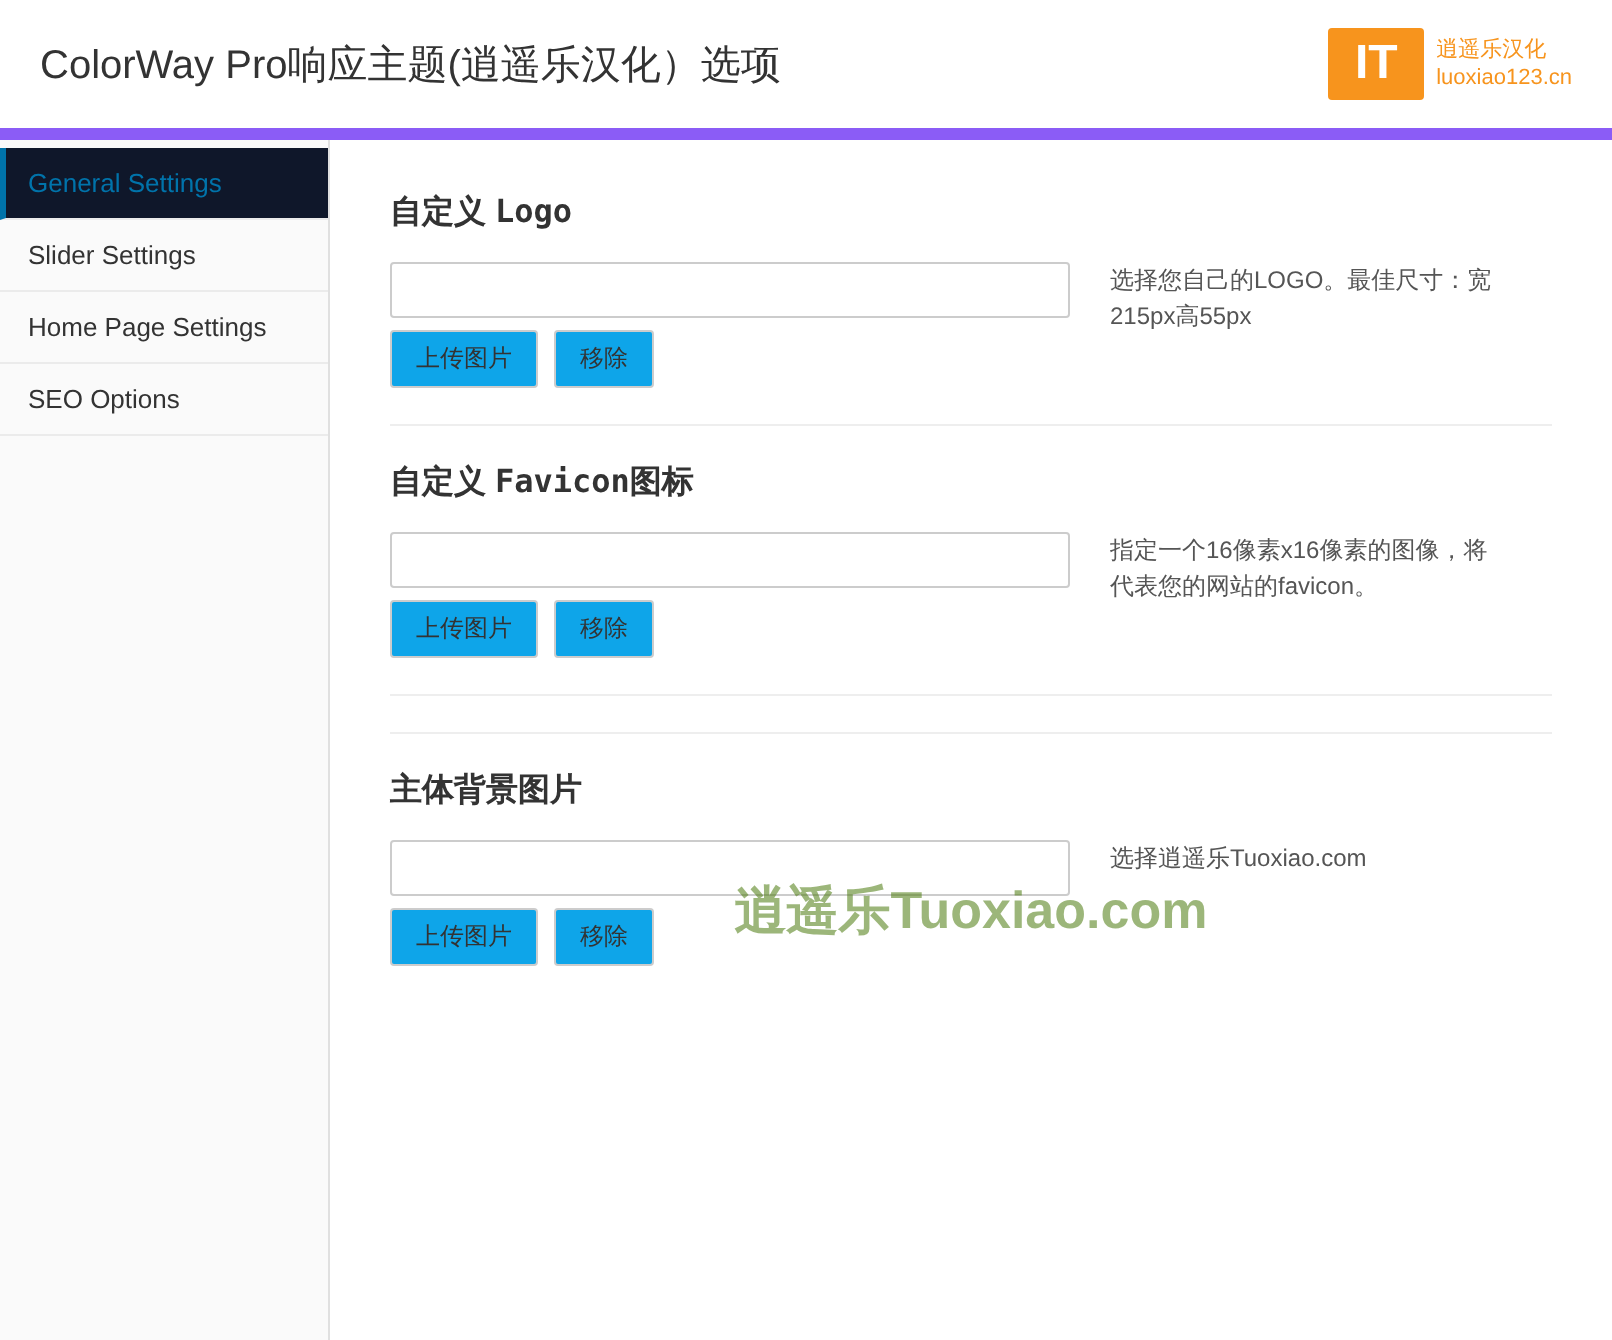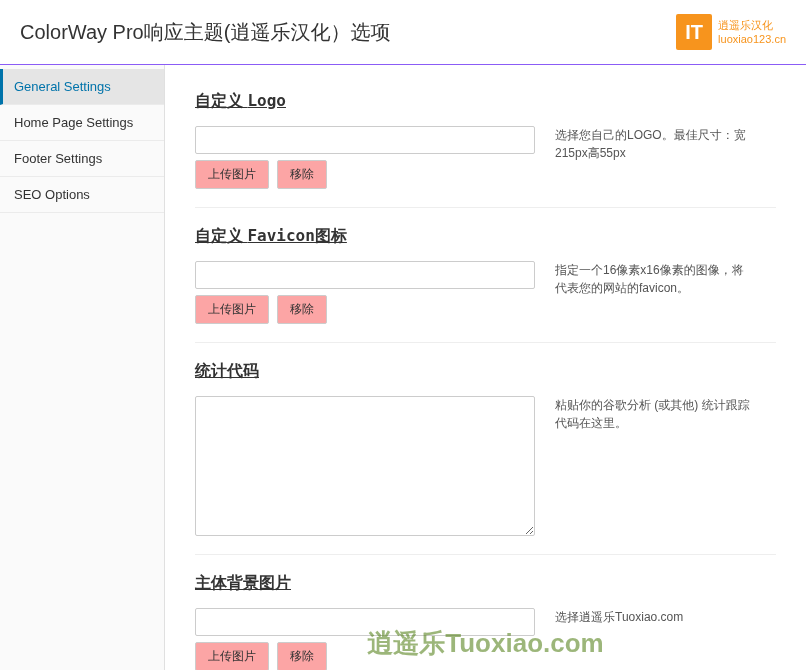--- a/index.html
+++ b/index.html
@@ -12,38 +12,38 @@
       min-height: 670px;
     }
 
     
     .header {
       background: #fff;
       padding: 14px 20px;
       display: flex;
       align-items: center;
       justify-content: space-between;
-      border-bottom: 1px solid #8b5cf6;
+      border-bottom: 6px solid #8b5cf6;
     }
     .header-title {
       font-size: 20px;
       color: #333;
       font-weight: normal;
     }
     .logo-badge {
       display: flex;
       align-items: center;
       gap: 6px;
     }
     .logo-icon {
       background: #f7941d;
       color: #fff;
       font-weight: bold;
-      font-size: 20px;
-      width: 36px;
+      font-size: 24px;
+      width: 48px;
       height: 36px;
       display: flex;
       align-items: center;
       justify-content: center;
       border-radius: 2px;
     }
     .logo-text {
       font-size: 13px;
       color: #f7941d;
       line-height: 1.3;
@@ -68,41 +68,40 @@
       padding-top: 4px;
     }
     .sidebar-item {
       padding: 10px 14px;
       cursor: pointer;
       color: #333;
       font-size: 13px;
       border-bottom: 1px solid #ebebeb;
     }
     .sidebar-item.active {
-      background: #e5e5e5;
+      background: #0f172a;
       color: #0073aa;
       border-left: 3px solid #0073aa;
       padding-left: 11px;
     }
 
     
     .content {
       flex: 1;
       background: #fff;
       padding: 20px 30px;
       overflow-y: auto;
     }
 
     .section-title {
       font-size: 16px;
       font-weight: bold;
       color: #333;
       margin-bottom: 14px;
       margin-top: 6px;
-      text-decoration: underline;
     }
     .section-title .mono {
       font-family: monospace;
       font-weight: bold;
     }
 
     .field-row {
       display: flex;
       align-items: flex-start;
       gap: 20px;
@@ -137,21 +136,21 @@
     }
 
     .btn-row {
       display: flex;
       gap: 8px;
     }
 
     .btn {
       padding: 5px 12px;
       border: 1px solid #ccc;
-      background: #fca5a5;
+      background: #0ea5e9;
       border-radius: 2px;
       cursor: pointer;
       font-size: 12px;
       color: #333;
     }
 
     .help-text {
       font-size: 12px;
       color: #555;
       max-width: 200px;
@@ -195,24 +194,24 @@
   </div>
 </div>
 
 <div class="main-layout">
 
   <nav class="sidebar">
     <div class="sidebar-item active">
       <span>General Settings</span>
     </div>
     <div class="sidebar-item">
+      <span>Slider Settings</span>
+    </div>
+    <div class="sidebar-item">
       <span>Home Page Settings</span>
-    </div>
-    <div class="sidebar-item">
-      <span>Footer Settings</span>
     </div>
     <div class="sidebar-item">
       <span>SEO Options</span>
     </div>
   </nav>
 
   <div class="content">
 
     <div>
       <div class="section-title">
@@ -243,29 +242,20 @@
             <button class="btn">上传图片</button>
             <button class="btn">移除</button>
           </div>
         </div>
         <div class="help-text">指定一个16像素x16像素的图像，将代表您的网站的favicon。</div>
       </div>
     </div>
 
     <hr class="section-divider">
 
-    <div>
-      <div class="section-title">统计代码</div>
-      <div class="field-row">
-        <div class="field-col">
-          <textarea class="textarea-input" style=""></textarea>
-        </div>
-        <div class="help-text">粘贴你的谷歌分析 (或其他) 统计跟踪代码在这里。</div>
-      </div>
-    </div>
 
     <hr class="section-divider">
 
     <div class="watermark-overlay">
       <div class="section-title">主体背景图片</div>
       <div class="field-row">
         <div class="field-col">
           <input type="text" class="text-input" value="" style="">
           <div class="btn-row">
             <button class="btn">上传图片</button>

